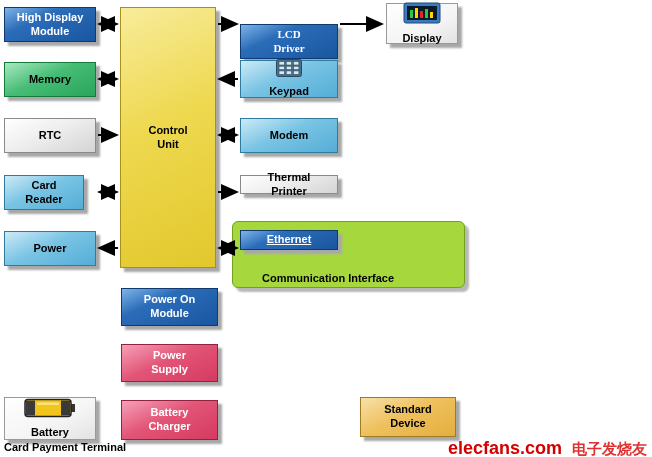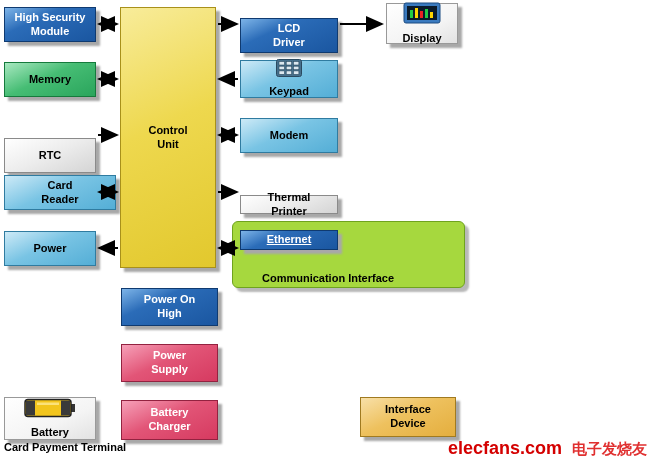--- a/index.html
+++ b/index.html
@@ -9,36 +9,36 @@
   }
   .blk{
     position:absolute;display:flex;align-items:center;justify-content:center;
     text-align:center;font-weight:bold;font-size:11px;line-height:1.25;
     border:1px solid #666;box-shadow:4px 4px 2px #a8a8a8;
     white-space:pre-line;box-sizing:border-box;
   }
   .c-dkblue{background:linear-gradient(155deg,#7db4e8 0%,#2b6cb8 35%,#1a56a0 100%);color:#fff;border-color:#0f3a70;}
   .c-ltblue{background:linear-gradient(155deg,#cdeaf7 0%,#79c4e4 45%,#54aed6 100%);color:#000;border-color:#2f7ba0;}
   .c-green{background:linear-gradient(155deg,#a8e8c0 0%,#46bd74 45%,#2aa55c 100%);color:#000;border-color:#157a3c;}
-  .c-gray{background:linear-gradient(155deg,#ffffff 0%,#ececec 50%,#d4d4d4 100%);color:#000;border-color:#8a8a8a;margin-top:20px;}
+  .c-gray{background:linear-gradient(155deg,#ffffff 0%,#ececec 50%,#d4d4d4 100%);color:#000;border-color:#8a8a8a;}
   .c-yellow{background:linear-gradient(155deg,#f8ec9a 0%,#eed84e 45%,#e2c82d 100%);color:#000;border-color:#a8901a;}
   .c-pink{background:linear-gradient(155deg,#f6a0b8 0%,#e25577 45%,#d63a60 100%);color:#fff;border-color:#932240;}
   .c-tan{background:linear-gradient(155deg,#f8e0a8 0%,#eec15e 45%,#e4ae3e 100%);color:#000;border-color:#a07a20;}
   .c-white{background:linear-gradient(155deg,#ffffff 0%,#f4f4f4 60%,#e2e2e2 100%);color:#000;border-color:#999;}
 
   .stack{flex-direction:column;gap:8px;padding:3px 2px;}
 
   
   .pos-hsm{left:4px;top:7px;width:92px;height:35px;}
   .pos-memory{left:4px;top:62px;width:92px;height:35px;}
   .pos-rtc{left:4px;top:118px;width:92px;height:35px;}
-  .pos-card-reader{left:4px;top:175px;width:112px;height:35px;}
+  .pos-card-reader{left:4px;top:175px;width:80px;height:35px;}
   .pos-beeper{left:4px;top:231px;width:92px;height:35px;}
   .pos-control-unit{left:120px;top:7px;width:96px;height:261px;}
-  .pos-lcd-driver{left:240px;top:18px;width:98px;height:35px;}
+  .pos-lcd-driver{left:240px;top:24px;width:98px;height:35px;font-family:Liberation Serif, serif;}
   .pos-display{left:386px;top:3px;width:72px;height:41px;}
   .pos-keypad{left:240px;top:60px;width:98px;height:38px;}
   .pos-modem{left:240px;top:118px;width:98px;height:35px;}
   .pos-thermal{left:240px;top:175px;width:98px;height:19px;}
   .pos-comm{left:232px;top:221px;width:233px;height:67px;}
   .pos-ethernet{left:240px;top:230px;width:98px;height:20px;text-decoration:underline;}
   .pos-wireless{left:362px;top:230px;width:97px;height:36px;}
   .pos-por{left:121px;top:288px;width:97px;height:38px;}
   .pos-psu{left:121px;top:344px;width:97px;height:38px;}
   .pos-charger{left:121px;top:400px;width:97px;height:40px;}
@@ -65,21 +65,21 @@
   .icon-wrap{display:flex;align-items:center;justify-content:center;}
 </style>
 </head>
 <body>
 
 <div class="canvas">
 
   <div class="comm-panel pos-comm"></div>
 
   <div class="blk c-dkblue pos-hsm">
-    <span>High Security
+    <span>High Display
 Module</span>
   </div>
   <div class="blk c-green pos-memory">
     <span>Memory</span>
   </div>
   <div class="blk c-gray pos-rtc">
     <span>RTC</span>
   </div>
   <div class="blk c-ltblue pos-card-reader">
     <span>Card
@@ -142,21 +142,21 @@
 Printer</span>
   </div>
 
   <div class="blk c-dkblue pos-ethernet">
     <span>Ethernet</span>
   </div>
   <div class="comm-label">Communication Interface</div>
 
   <div class="blk c-dkblue pos-por">
     <span>Power On
-High</span>
+Module</span>
   </div>
   <div class="blk c-pink pos-psu">
     <span>Power
 Supply</span>
   </div>
   <div class="blk c-pink pos-charger">
     <span>Battery
 Charger</span>
   </div>
 
@@ -167,21 +167,21 @@
         <rect x="1" y="1.5" width="46" height="17" rx="3" fill="#f2c51d" stroke="#222" stroke-width="1.5"></rect>
         <rect x="2" y="2.5" width="9" height="15" fill="#3a3a3a"></rect>
         <rect x="37" y="2.5" width="9" height="15" fill="#3a3a3a"></rect>
         <rect x="13" y="4.5" width="22" height="2.5" fill="#fbe27a"></rect>
       </svg>
     </span>
     <span>Battery</span>
   </div>
 
   <div class="blk c-tan pos-stddev">
-    <span>Interface
+    <span>Standard
 Device</span>
   </div>
 
   <svg class="arrows" viewBox="0 0 652 457">
     <defs>
       <marker id="ah" markerWidth="9" markerHeight="8" refX="8" refY="4" orient="auto-start-reverse">
         <path d="M0,0 L9,4 L0,8 z" fill="#000"></path>
       </marker>
     </defs>
     <g stroke="#000" stroke-width="2">

